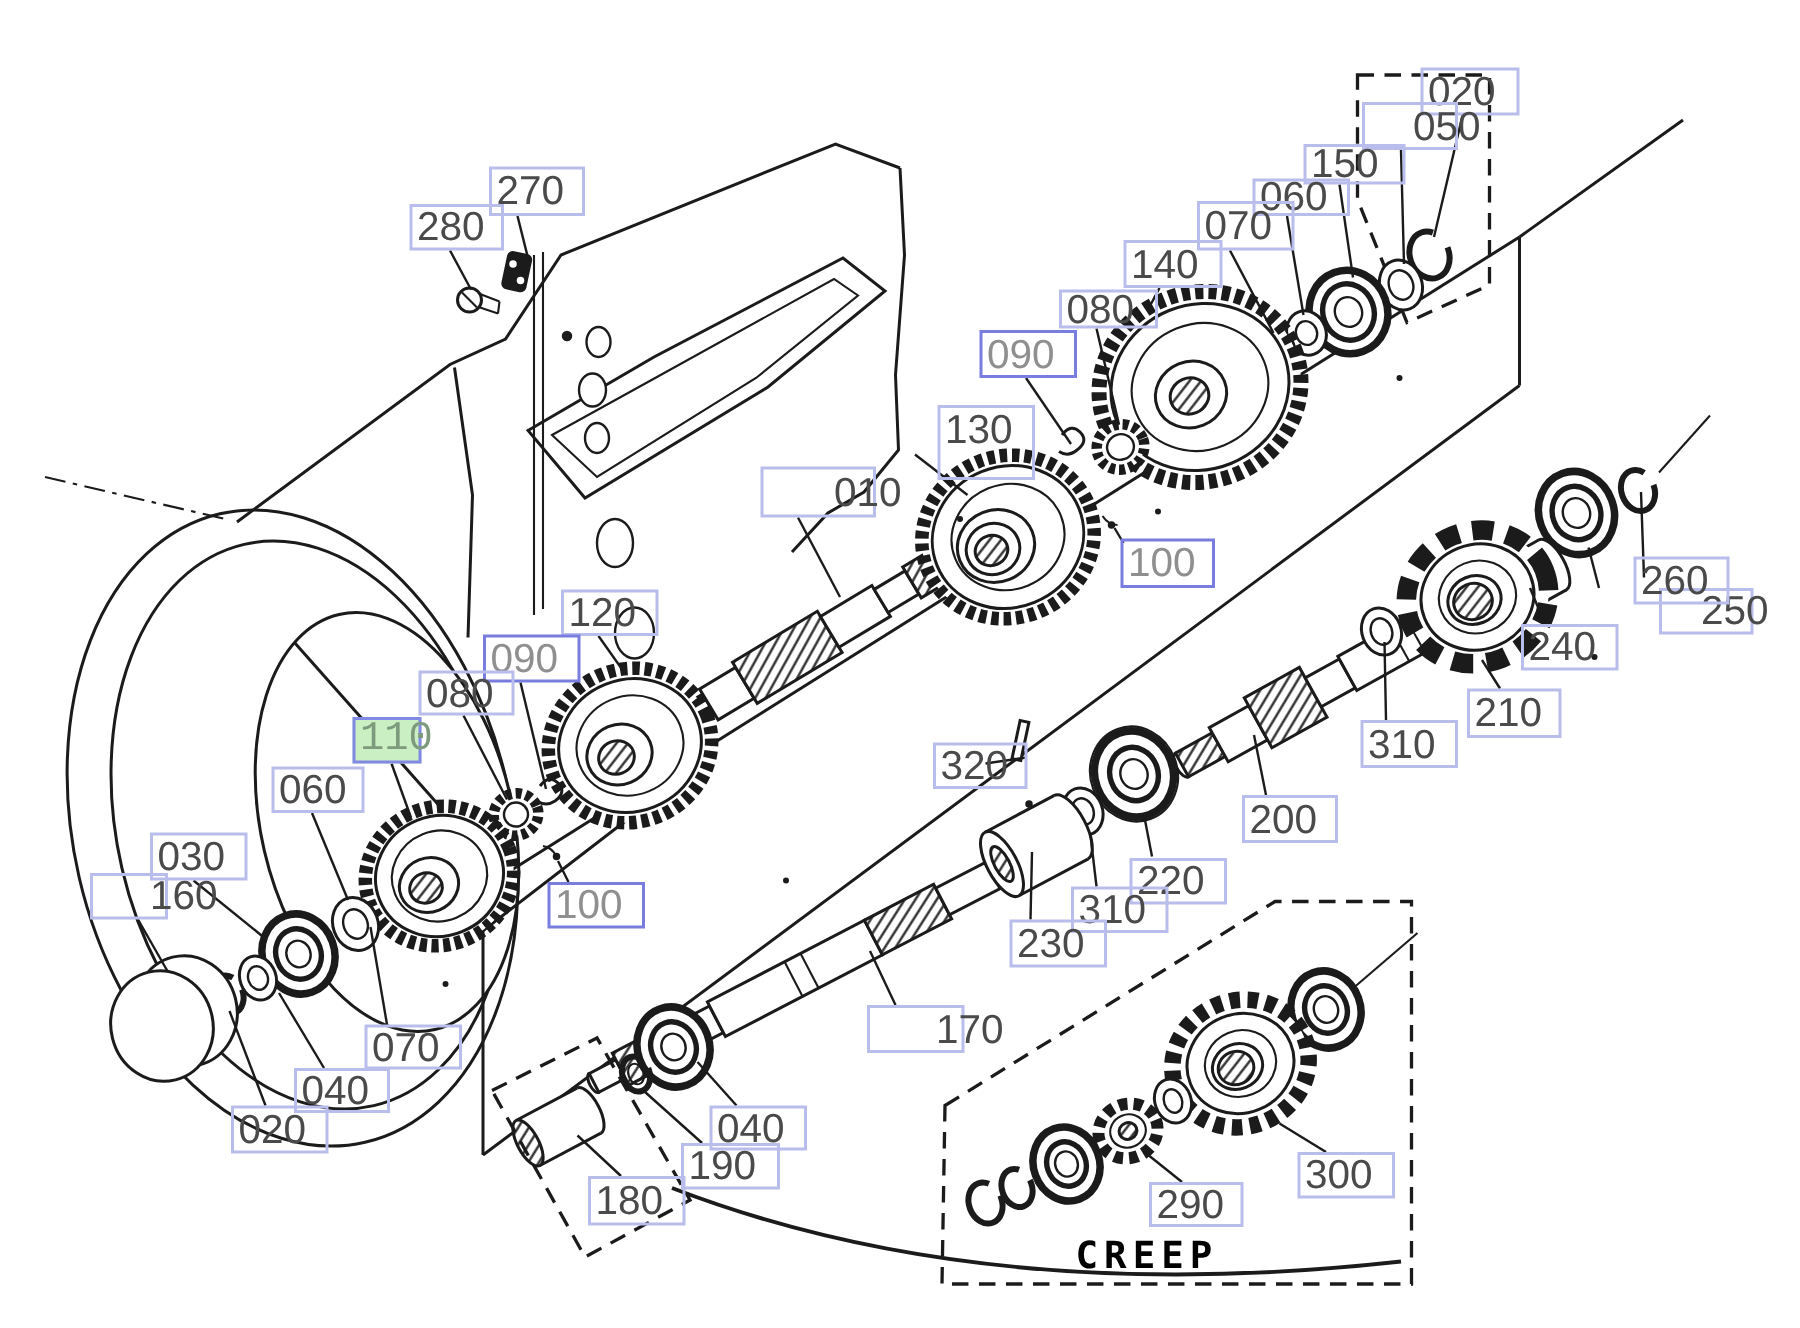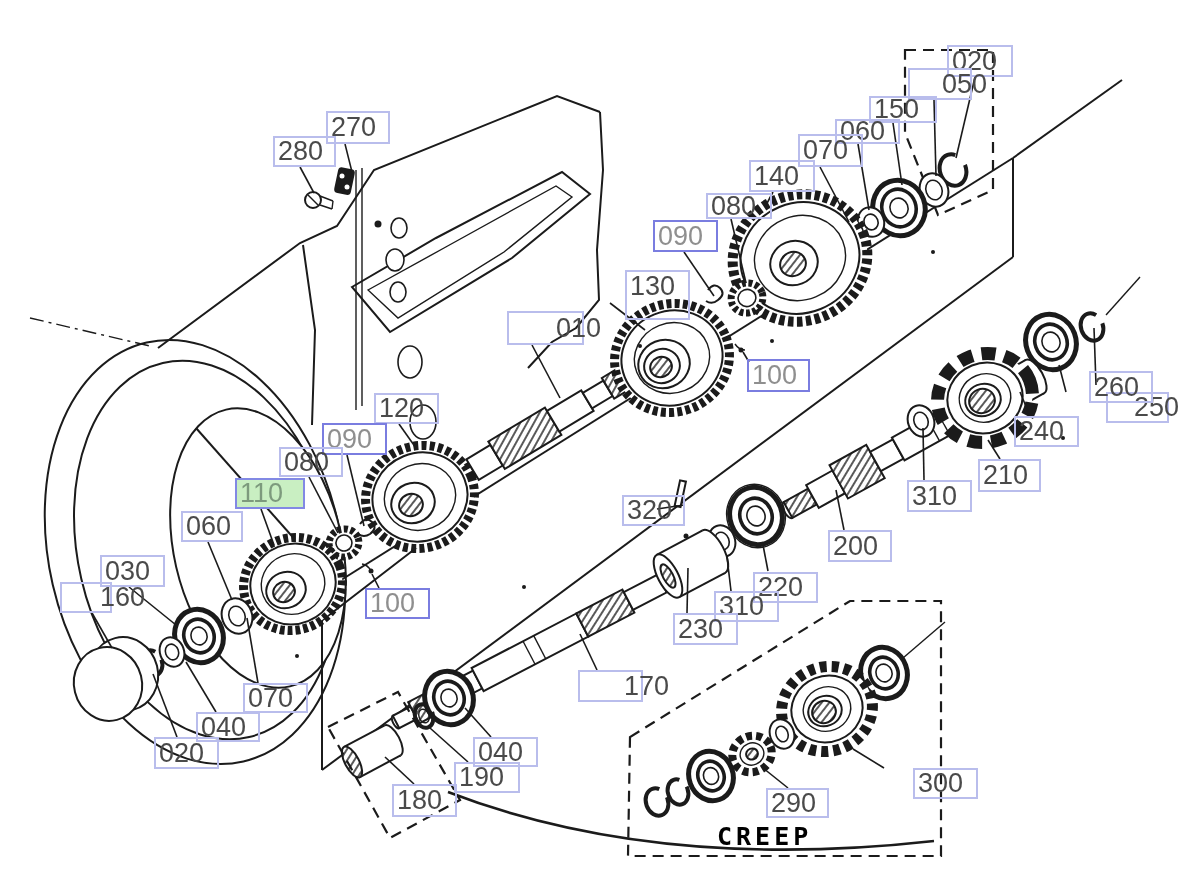--- a/index.html
+++ b/index.html
@@ -378,21 +378,21 @@
       <div class="plabel" style="left: 798px; top: 134px; width: 65px; height: 33px; line-height: 29px;">070</div>
       <div class="plabel" style="left: 749px; top: 160px; width: 66px; height: 32px; line-height: 28px;">140</div>
       <div class="plabel" style="left: 706px; top: 193px; width: 66px; height: 26px; line-height: 22px;">080</div>
       <div class="plabel active" style="left: 653px; top: 220px; width: 65px; height: 32px; line-height: 28px;">090</div>
       <div class="plabel" style="left: 577px; top: 270px; width: 65px; height: 50px; line-height: 29px; margin-left: 48px;">130</div>
       <div class="plabel" style="left: 507px; top: 311px; width: 77px; height: 34px; line-height: 30px; padding-left: 47px;">010</div>
       <div class="plabel active" style="left: 747px; top: 359px; width: 63px; height: 33px; line-height: 29px;">100</div>
       <div class="plabel" style="left: 374px; top: 393px; width: 65px; height: 31px; line-height: 27px;">120</div>
       <div class="plabel active" style="left: 322px; top: 423px; width: 65px; height: 32px; line-height: 28px;">090</div>
       <div class="plabel" style="left: 279px; top: 447px; width: 64px; height: 30px; line-height: 26px;">080</div>
-      <div class="plabel highlight" style="left: 235px; top: 478px; width: 70px; height: 31px; line-height: 27px;">110</div>
+      <div class="plabel highlight" style="left: 235px; top: 478px; width: 46px; height: 31px; line-height: 27px; font-family: Liberation Mono, monospace;">110</div>
       <div class="plabel" style="left: 181px; top: 511px; width: 62px; height: 31px; line-height: 27px;">060</div>
       <div class="plabel" style="left: 100px; top: 555px; width: 65px; height: 32px; line-height: 28px;">030</div>
       <div class="plabel" style="left: 60px; top: 582px; width: 52px; height: 31px; line-height: 27px; padding-left: 38px;">160</div>
       <div class="plabel active" style="left: 365px; top: 588px; width: 65px; height: 31px; line-height: 27px;">100</div>
       <div class="plabel" style="left: 243px; top: 683px; width: 65px; height: 30px; line-height: 26px;">070</div>
       <div class="plabel" style="left: 196px; top: 712px; width: 64px; height: 30px; line-height: 26px;">040</div>
       <div class="plabel" style="left: 154px; top: 737px; width: 65px; height: 32px; line-height: 28px;">020</div>
       <div class="plabel" style="left: 578px; top: 670px; width: 65px; height: 32px; line-height: 28px; padding-left: 44px;">170</div>
       <div class="plabel" style="left: 473px; top: 737px; width: 65px; height: 30px; line-height: 26px;">040</div>
       <div class="plabel" style="left: 454px; top: 762px; width: 66px; height: 31px; line-height: 27px;">190</div>
@@ -401,17 +401,17 @@
       <div class="plabel" style="left: 828px; top: 530px; width: 64px; height: 32px; line-height: 28px;">200</div>
       <div class="plabel" style="left: 753px; top: 572px; width: 65px; height: 31px; line-height: 27px;">220</div>
       <div class="plabel" style="left: 714px; top: 591px; width: 65px; height: 31px; line-height: 27px;">310</div>
       <div class="plabel" style="left: 673px; top: 613px; width: 65px; height: 32px; line-height: 28px;">230</div>
       <div class="plabel" style="left: 1014px; top: 416px; width: 65px; height: 31px; line-height: 27px;">240</div>
       <div class="plabel" style="left: 1106px; top: 392px; width: 63px; height: 31px; line-height: 27px; padding-left: 26px;">250</div>
       <div class="plabel" style="left: 1089px; top: 371px; width: 64px; height: 32px; line-height: 28px;">260</div>
       <div class="plabel" style="left: 978px; top: 459px; width: 63px; height: 33px; line-height: 29px;">210</div>
       <div class="plabel" style="left: 907px; top: 480px; width: 65px; height: 32px; line-height: 28px;">310</div>
       <div class="plabel" style="left: 766px; top: 788px; width: 63px; height: 30px; line-height: 26px;">290</div>
-      <div class="plabel" style="left: 865px; top: 768px; width: 65px; height: 31px; line-height: 27px; margin-left: 48px;">300</div>
+      <div class="plabel" style="left: 865px; top: 768px; width: 65px; height: 31px; line-height: 27px;">300</div>
     </div>
 
   <div class="creep" style="left:717px;top:822px;">CREEP</div>
 </div>
 
 </body></html>

